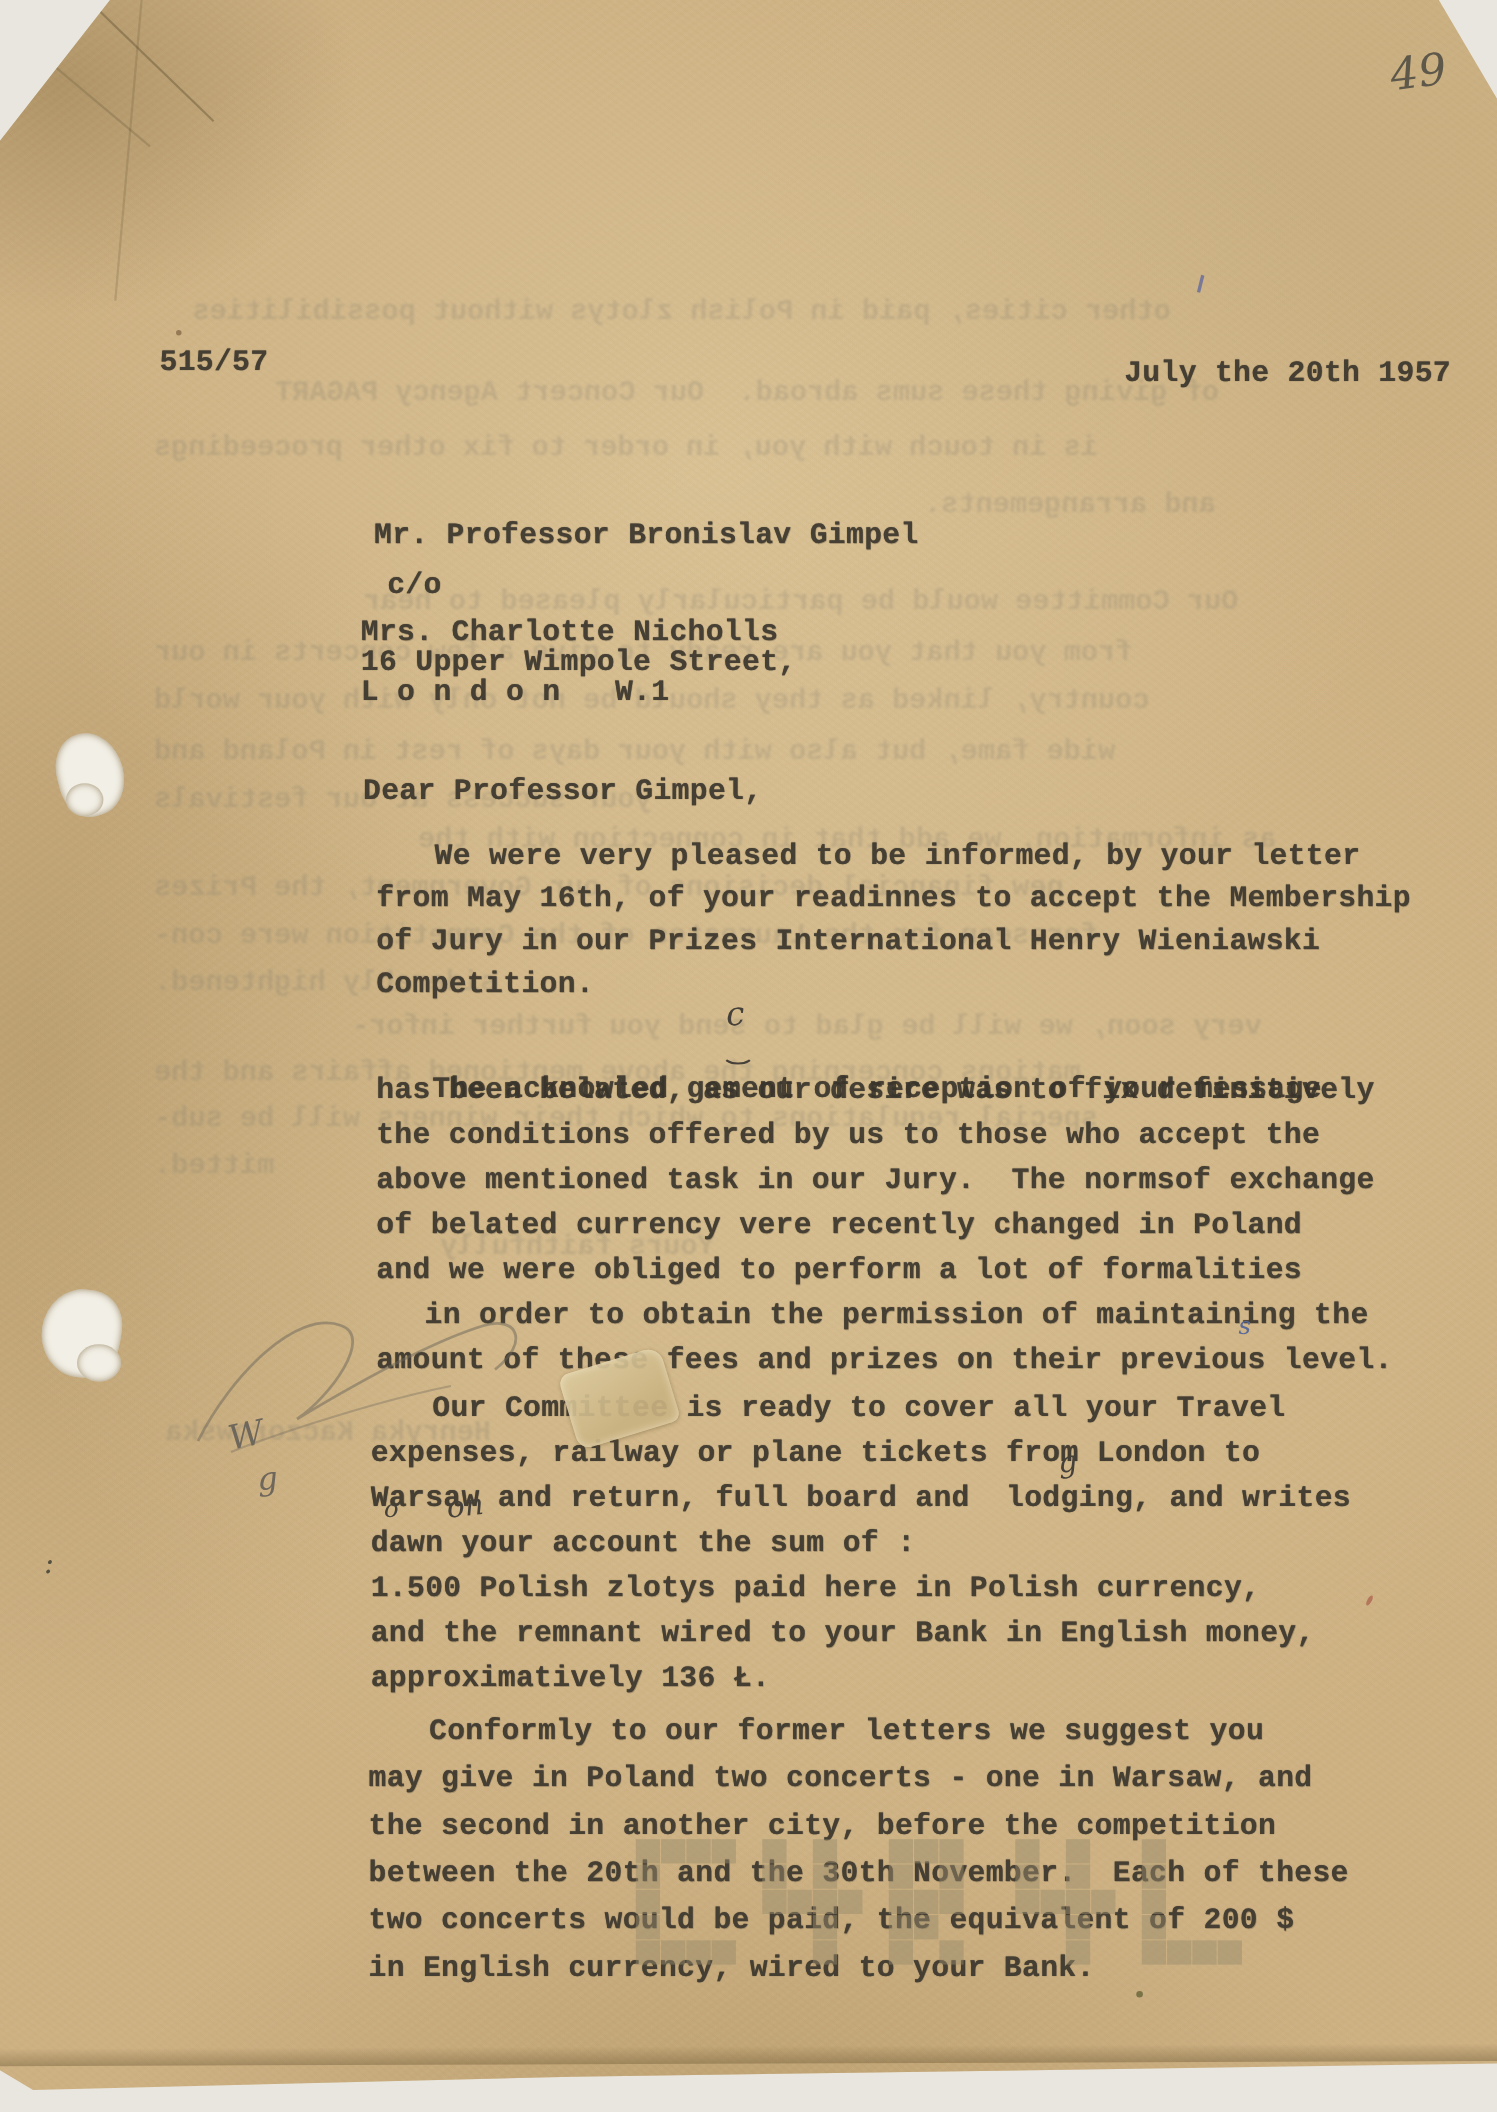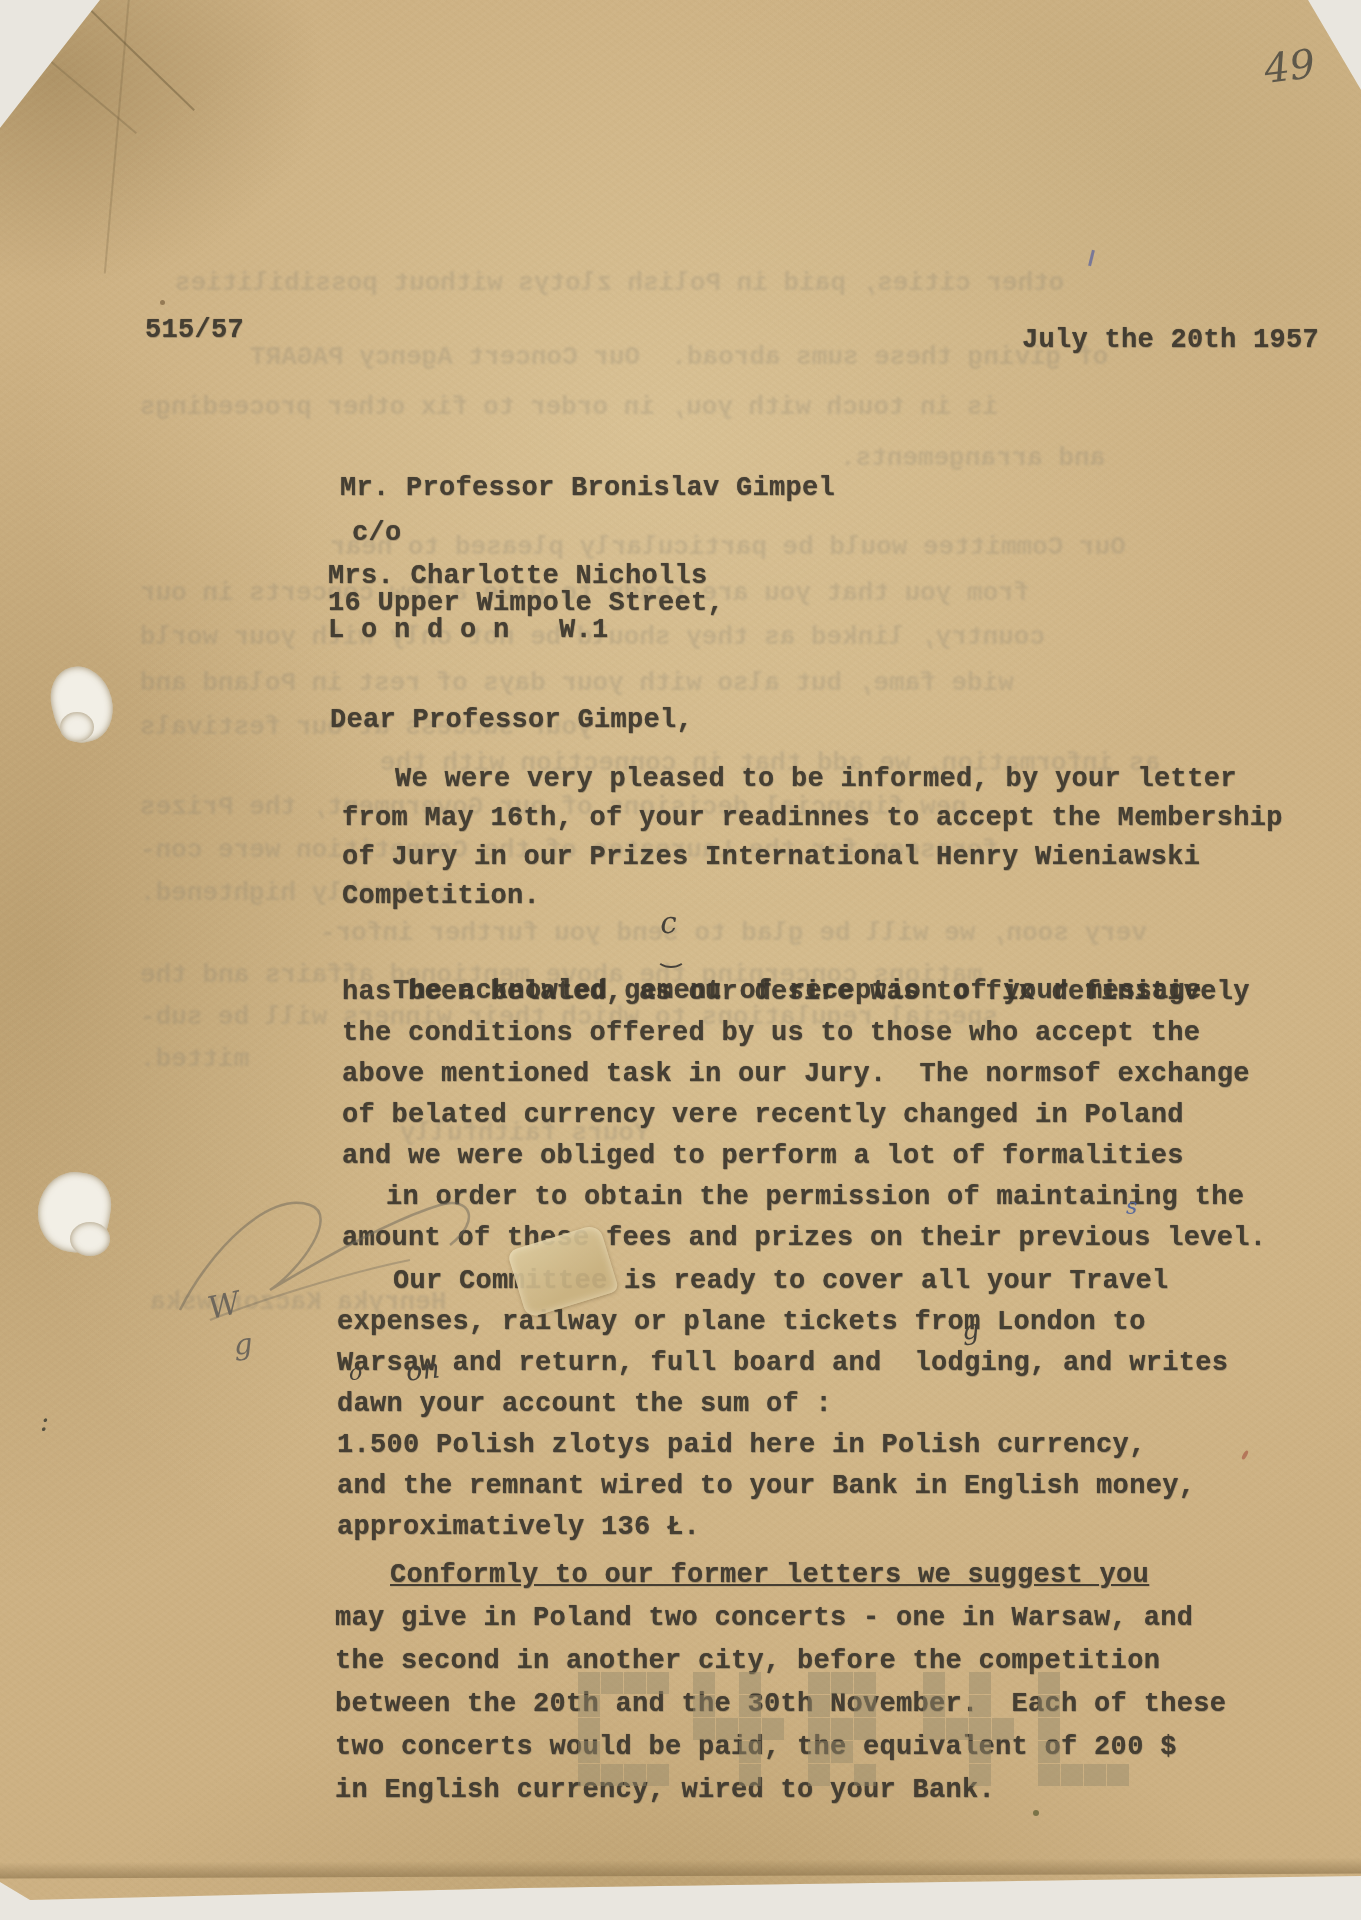--- a/index.html
+++ b/index.html
@@ -103,21 +103,21 @@
           <div class="typed" style="left: 342px; top: 1141px;">and we were obliged to perform a lot of formalities</div>
           <div class="typed" style="left: 342px; top: 1182px; margin-left: 44px;">in order to obtain the permission of maintaining the</div>
           <div class="typed" style="left: 342px; top: 1223px;">amount of these fees and prizes on their previous level.</div>
           <div class="typed" style="left: 393px; top: 1266px;">Our Committee is ready to cover all your Travel</div>
           <div class="typed" style="left: 337px; top: 1307px;">expenses, railway or plane tickets from London to</div>
           <div class="typed" style="left: 337px; top: 1348px;">Warsaw and return, full board and  lodging, and writes</div>
           <div class="typed" style="left: 337px; top: 1389px;">dawn your account the sum of :</div>
           <div class="typed" style="left: 337px; top: 1430px;">1.500 Polish zlotys paid here in Polish currency,</div>
           <div class="typed" style="left: 337px; top: 1471px;">and the remnant wired to your Bank in English money,</div>
           <div class="typed" style="left: 337px; top: 1512px;">approximatively 136 Ł.</div>
-          <div class="typed" style="left: 390px; top: 1560px; text-decoration: underline;">Conformly to our former letters we suggest you</div>
+          <div class="typed" style="left: 390px; top: 1560px;">Conformly to our former letters we suggest you</div>
           <div class="typed" style="left: 335px; top: 1603px;">may give in Poland two concerts - one in Warsaw, and</div>
           <div class="typed" style="left: 335px; top: 1646px; font-family: Liberation Mono, monospace;">the second in another city, before the competition</div>
           <div class="typed" style="left: 335px; top: 1689px;">between the 20th and the 30th November.  Each of these</div>
           <div class="typed" style="left: 335px; top: 1732px;">two concerts would be paid, the equivalent of 200 $</div>
           <div class="typed" style="left: 335px; top: 1775px;">in English currency, wired to your Bank.</div>
         </div>
     </div>
 
     <svg style="position:absolute;left:150px;top:1150px" width="400" height="220" viewBox="0 0 400 220">
       <path d="M30,160 C60,100 120,40 160,55 C190,65 150,120 120,140 C170,110 240,70 290,55 C320,46 332,70 300,95" fill="none" stroke="#6b655a" stroke-width="2.5" opacity=".5"></path>

